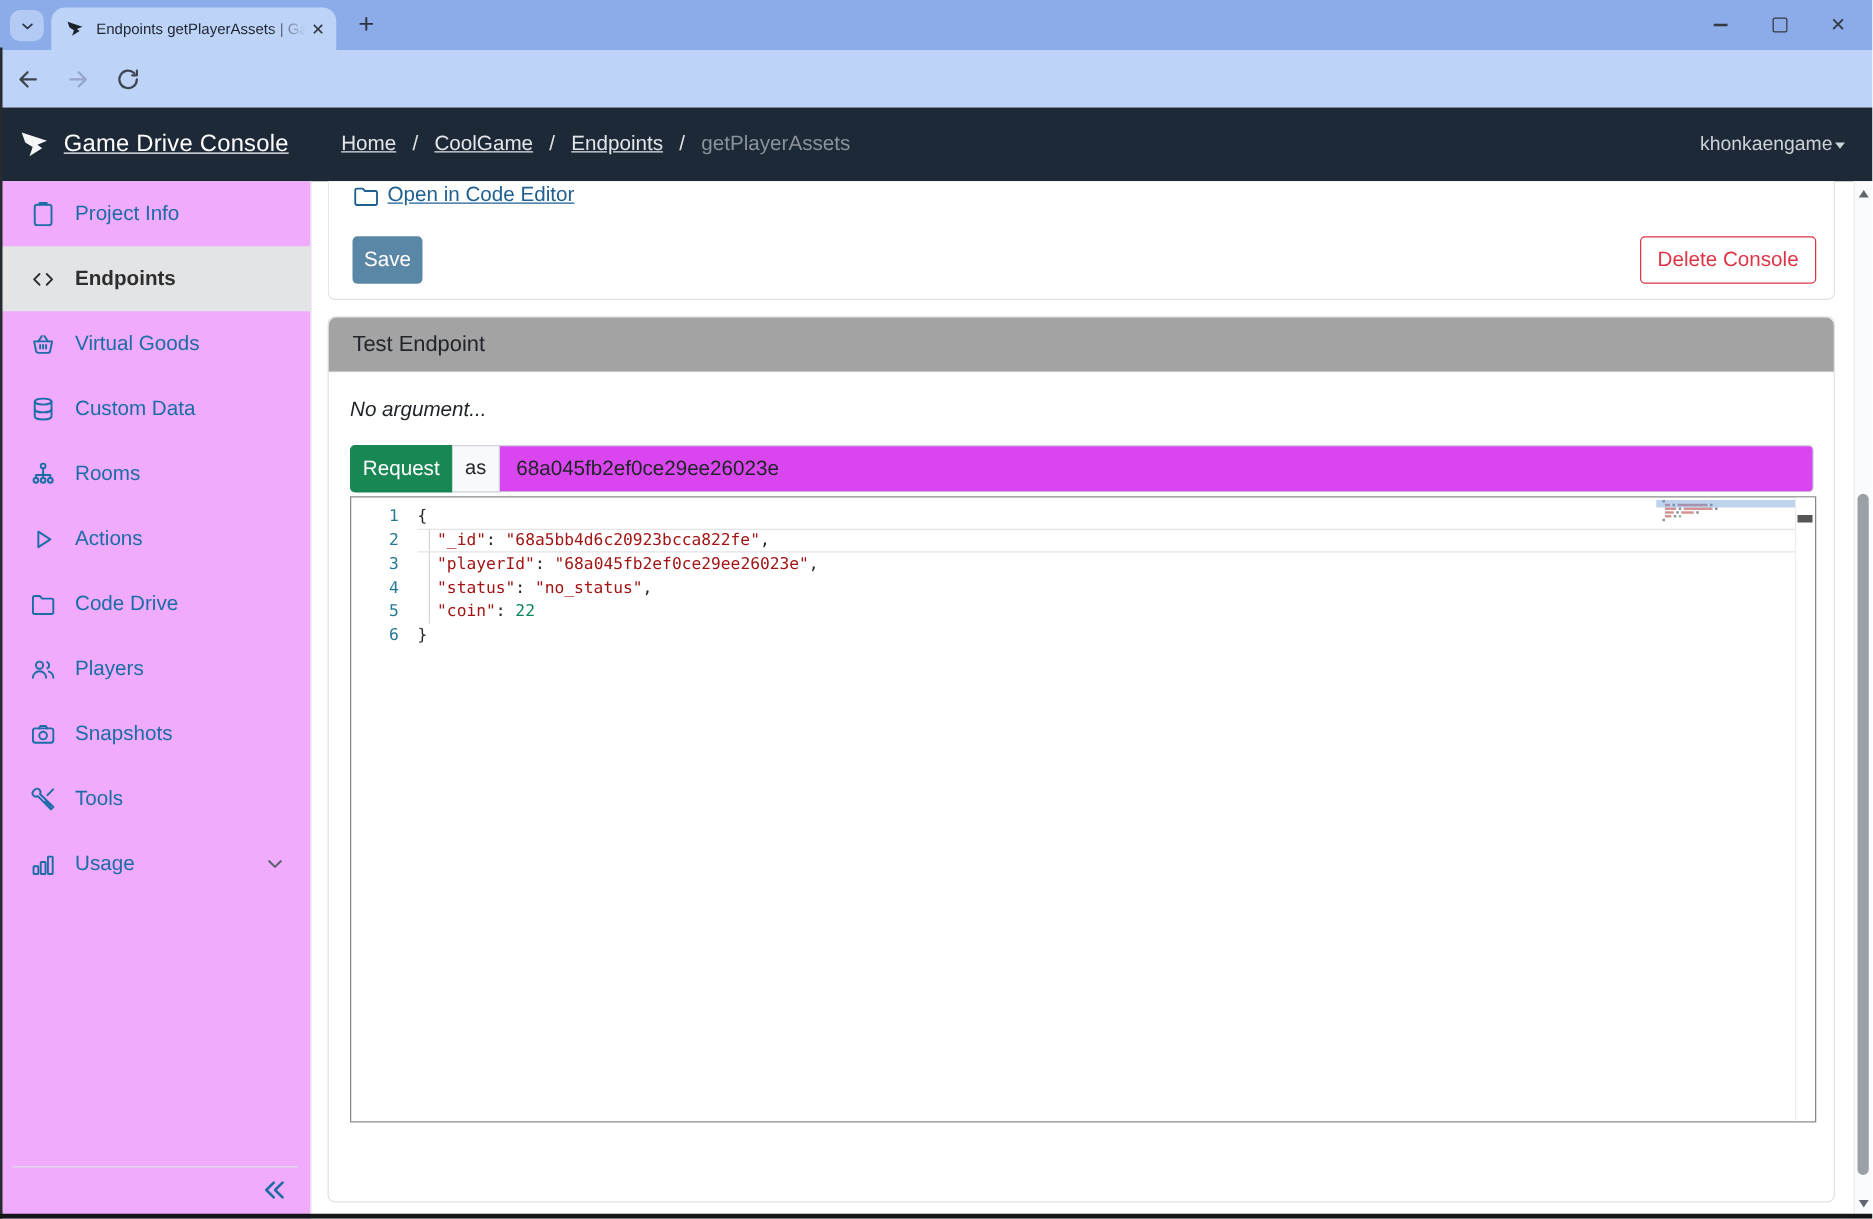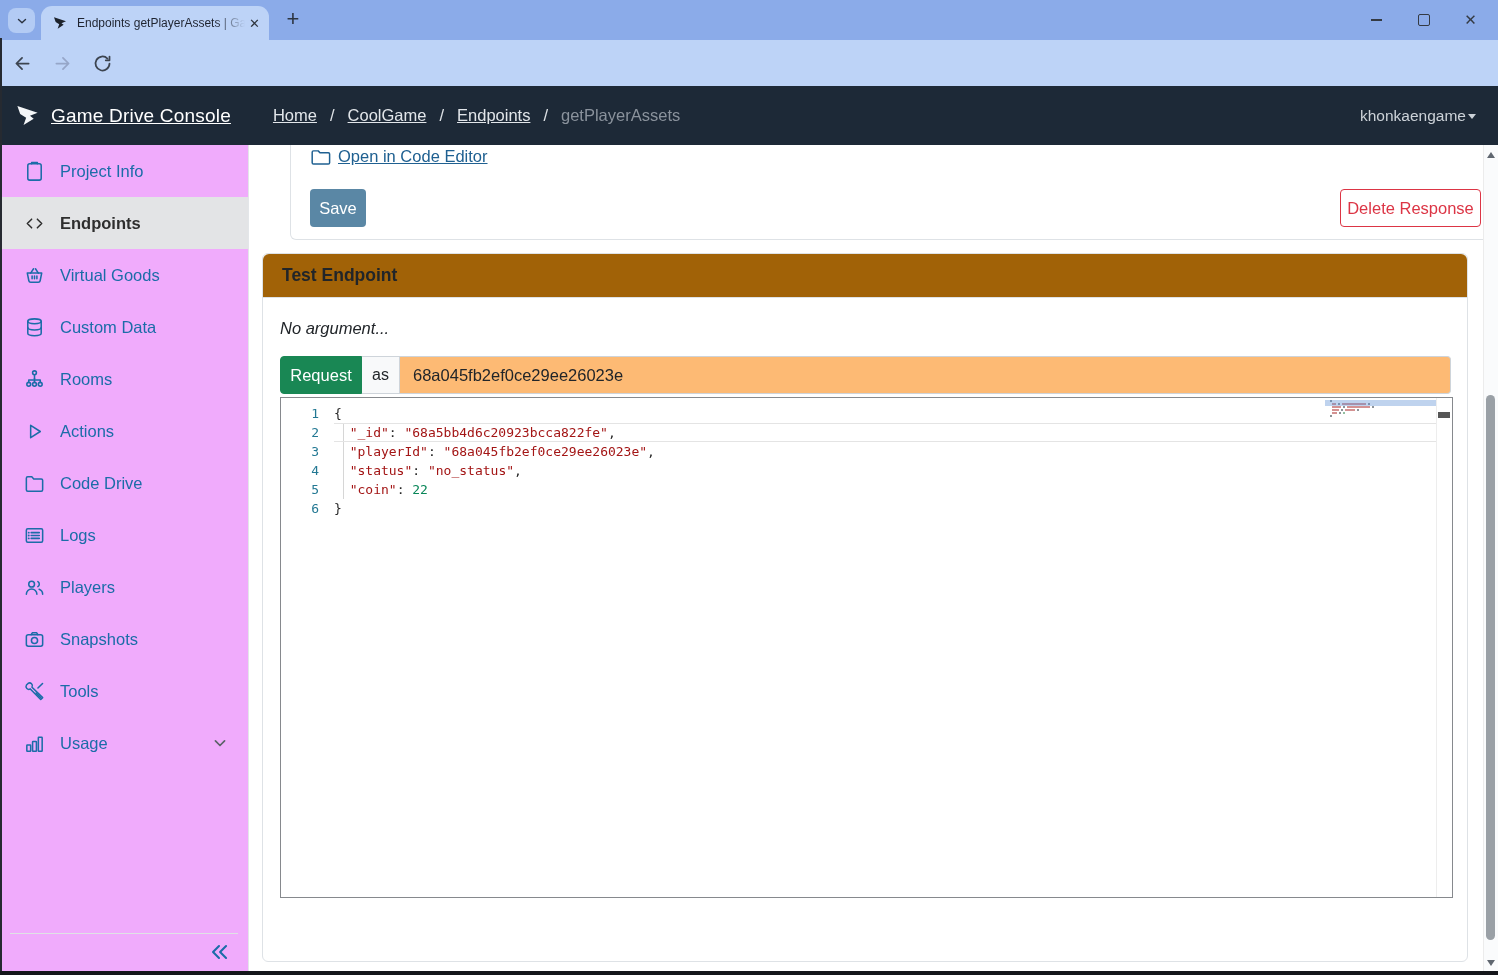--- a/index.html
+++ b/index.html
@@ -65,43 +65,43 @@
   .side-icon{width:24px;height:24px;color:#1b6ca8;flex:none;display:flex;align-items:center;justify-content:center;}
   .side-item.active .side-icon{color:#2e2e2e;}
   .side-label{margin-left:14px;font-size:16.5px;color:#1b6ca8;}
   .side-item.active .side-label{color:#2e2e2e;font-weight:600;}
   .side-chevron{margin-left:auto;width:20px;height:20px;color:#5a6268;}
   .sidebar-divider{position:absolute;left:10px;right:10px;top:788px;border-top:1px solid #dfe2e5;}
   .collapse-btn{position:absolute;right:16px;top:794px;width:26px;height:26px;color:#1b6ca8;cursor:pointer;}
 
   
   .card1{position:absolute;left:262px;top:145px;width:1206px;height:95px;border:1px solid #dee2e6;border-top:none;
-         border-radius:0 0 6px 6px;box-sizing:border-box;background:#fff;margin-left:28px;}
+         border-radius:0 0 6px 6px;box-sizing:border-box;background:#fff;}
   .code-link{position:absolute;left:19px;top:2px;display:inline-flex;align-items:center;gap:7px;color:#1f6091;
              font-size:16.5px;text-decoration:underline;cursor:pointer;}
   .code-link svg{width:21px;height:18px;}
   .save-btn{position:absolute;left:19px;top:44px;width:56px;height:38px;background:#5a87a5;color:#fff;border:none;
             border-radius:4px;font-size:16.5px;font-family:inherit;cursor:pointer;}
   .delete-btn{position:absolute;right:14px;top:44px;width:141px;height:38px;background:#fff;color:#dc3545;
               border:1px solid #dc3545;border-radius:4px;font-size:16.5px;font-family:inherit;cursor:pointer;}
 
   .card2{position:absolute;left:262px;top:253px;width:1206px;height:709px;border:1px solid #dee2e6;border-radius:6px;
          box-sizing:border-box;background:#fff;}
-  .card2-header{height:43px;background:#a16207;border-bottom:1px solid #dee2e6;border-radius:6px 6px 0 0;
-                display:flex;align-items:center;padding-left:19px;font-size:17.5px;font-weight:700;color:#212529;}
+  .card2-header{height:43px;background:#a3a3a3;border-bottom:1px solid #dee2e6;border-radius:6px 6px 0 0;
+                display:flex;align-items:center;padding-left:19px;font-size:17.5px;font-weight:400;color:#212529;}
   .card2-body{padding:15px 16px 0 17px;}
   .args-label{font-size:16.5px;color:#212529;}
   .no-arg{font-size:16.5px;font-style:italic;color:#212529;margin-top:6px;}
   .request-row{display:flex;margin-top:18px;height:38px;}
   .request-btn{width:82px;background:#198754;color:#fff;border:1px solid #198754;border-radius:4px 0 0 4px;
                font-size:16.5px;font-family:inherit;cursor:pointer;}
   .as-addon{width:38px;background:#f8f9fa;border:1px solid #ced4da;border-left:none;display:flex;align-items:center;
             justify-content:center;font-size:16px;color:#212529;box-sizing:border-box;}
   .req-input{flex:1;border:1px solid #ced4da;border-left:none;border-radius:0 4px 4px 0;font-size:16.5px;
-             color:#212529;padding:0 0 0 13px;font-family:inherit;outline:none;background:#fdba74;}
+             color:#212529;padding:0 0 0 13px;font-family:inherit;outline:none;background:#d946ef;}
   .response-label{margin-top:12px;font-size:16.5px;color:#212529;}
 
   
   .editor{position:relative;margin-top:3px;width:1173px;height:501px;border:1px solid #86898d;box-sizing:border-box;
           background:#fff;overflow:hidden;font-family:"DejaVu Sans Mono",monospace;font-size:13px;}
   .code-lines{position:absolute;left:0;top:6px;right:15px;}
   .code-line{display:flex;height:19px;line-height:19px;position:relative;}
   .ln{width:53px;flex:none;text-align:right;padding-right:15px;box-sizing:border-box;color:#237893;}
   .lc{white-space:pre;color:#262626;}
   .cur-box{position:absolute;left:53px;right:0;top:0;height:100%;border-top:1px solid #e4e4e4;
@@ -321,30 +321,20 @@
         <span class="side-icon">
           <svg viewBox="0 0 24 24" width="23" height="23" fill="none" stroke="currentColor" stroke-width="1.6" stroke-linecap="round" stroke-linejoin="round">
             <path d="M3.5 18.5v-12A1.5 1.5 0 0 1 5 5h4.2l2 2.2H19a1.5 1.5 0 0 1 1.5 1.5v9.8a1.5 1.5 0 0 1-1.5 1.5H5a1.5 1.5 0 0 1-1.5-1.5z"></path>
           </svg>
         </span>
         <span class="side-label">Code Drive</span>
       </div>
       <div class="side-item">
         <span class="side-icon">
           <svg viewBox="0 0 24 24" width="23" height="23" fill="none" stroke="currentColor" stroke-width="1.6" stroke-linecap="round" stroke-linejoin="round">
-            <rect x="3.5" y="5" width="17" height="14" rx="1.5"></rect>
-            <path d="M8.5 9H17M8.5 12H17M8.5 15H17"></path>
-            <path d="M6 9h.01M6 12h.01M6 15h.01" stroke-width="2"></path>
-          </svg>
-        </span>
-        <span class="side-label">Logs</span>
-      </div>
-      <div class="side-item">
-        <span class="side-icon">
-          <svg viewBox="0 0 24 24" width="23" height="23" fill="none" stroke="currentColor" stroke-width="1.6" stroke-linecap="round" stroke-linejoin="round">
             <circle cx="9" cy="8.5" r="3"></circle>
             <path d="M3.5 19a5.5 5.5 0 0 1 11 0"></path>
             <path d="M15.5 5.9a3 3 0 0 1 0 5.2"></path>
             <path d="M16.8 13.8a5.5 5.5 0 0 1 3.7 5.2"></path>
           </svg>
         </span>
         <span class="side-label">Players</span>
       </div>
       <div class="side-item">
         <span class="side-icon">
@@ -390,21 +380,21 @@
 </div>
 
 <div class="card1">
   <a class="code-link" href="#">
     <svg viewBox="0 0 24 20" fill="none" stroke="currentColor" stroke-width="1.7" stroke-linejoin="round">
         <path d="M2.5 16.5v-12A1.5 1.5 0 0 1 4 3h5.4l2 2.2H21a1.4 1.4 0 0 1 1.4 1.4v9.9A1.5 1.5 0 0 1 20.9 18H4a1.5 1.5 0 0 1-1.5-1.5z"></path>
       </svg>
     <span>Open in Code Editor</span>
   </a>
   <button class="save-btn">Save</button>
-  <button class="delete-btn">Delete Response</button>
+  <button class="delete-btn">Delete Console</button>
 </div>
 
 <div class="card2">
   <div class="card2-header">Test Endpoint</div>
   <div class="card2-body">
     <div class="no-arg">No argument...</div>
     <div class="request-row">
       <button class="request-btn">Request</button>
       <span class="as-addon">as</span>
       <input class="req-input" type="text" value="68a045fb2ef0ce29ee26023e" style="">

